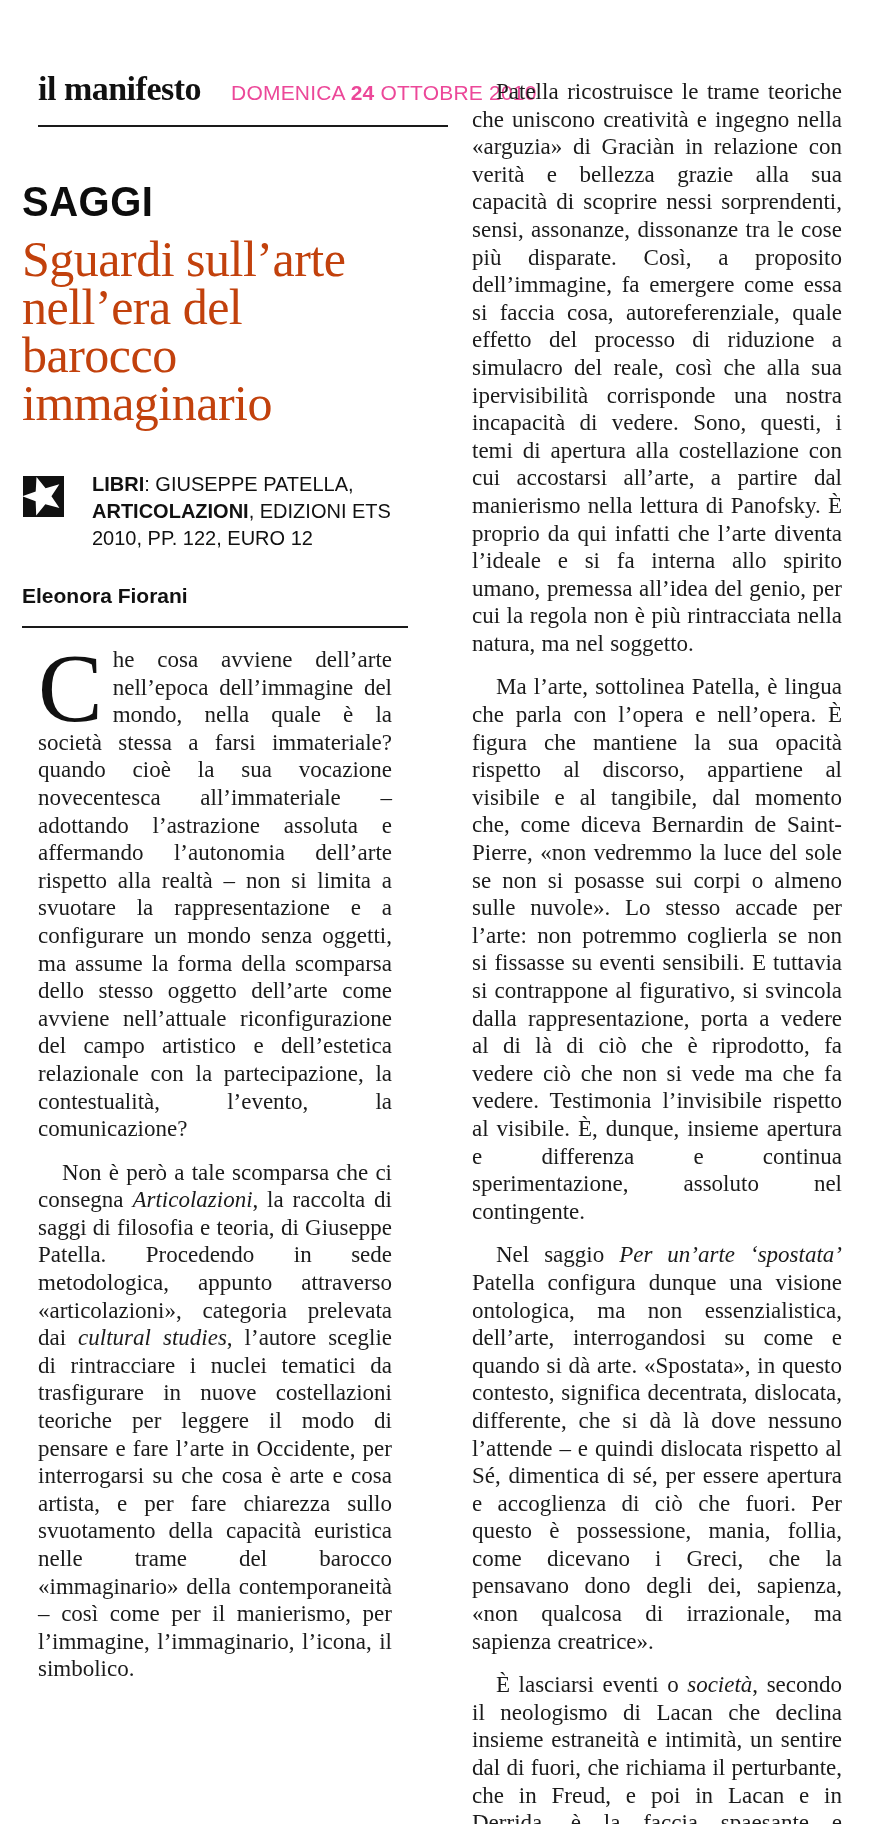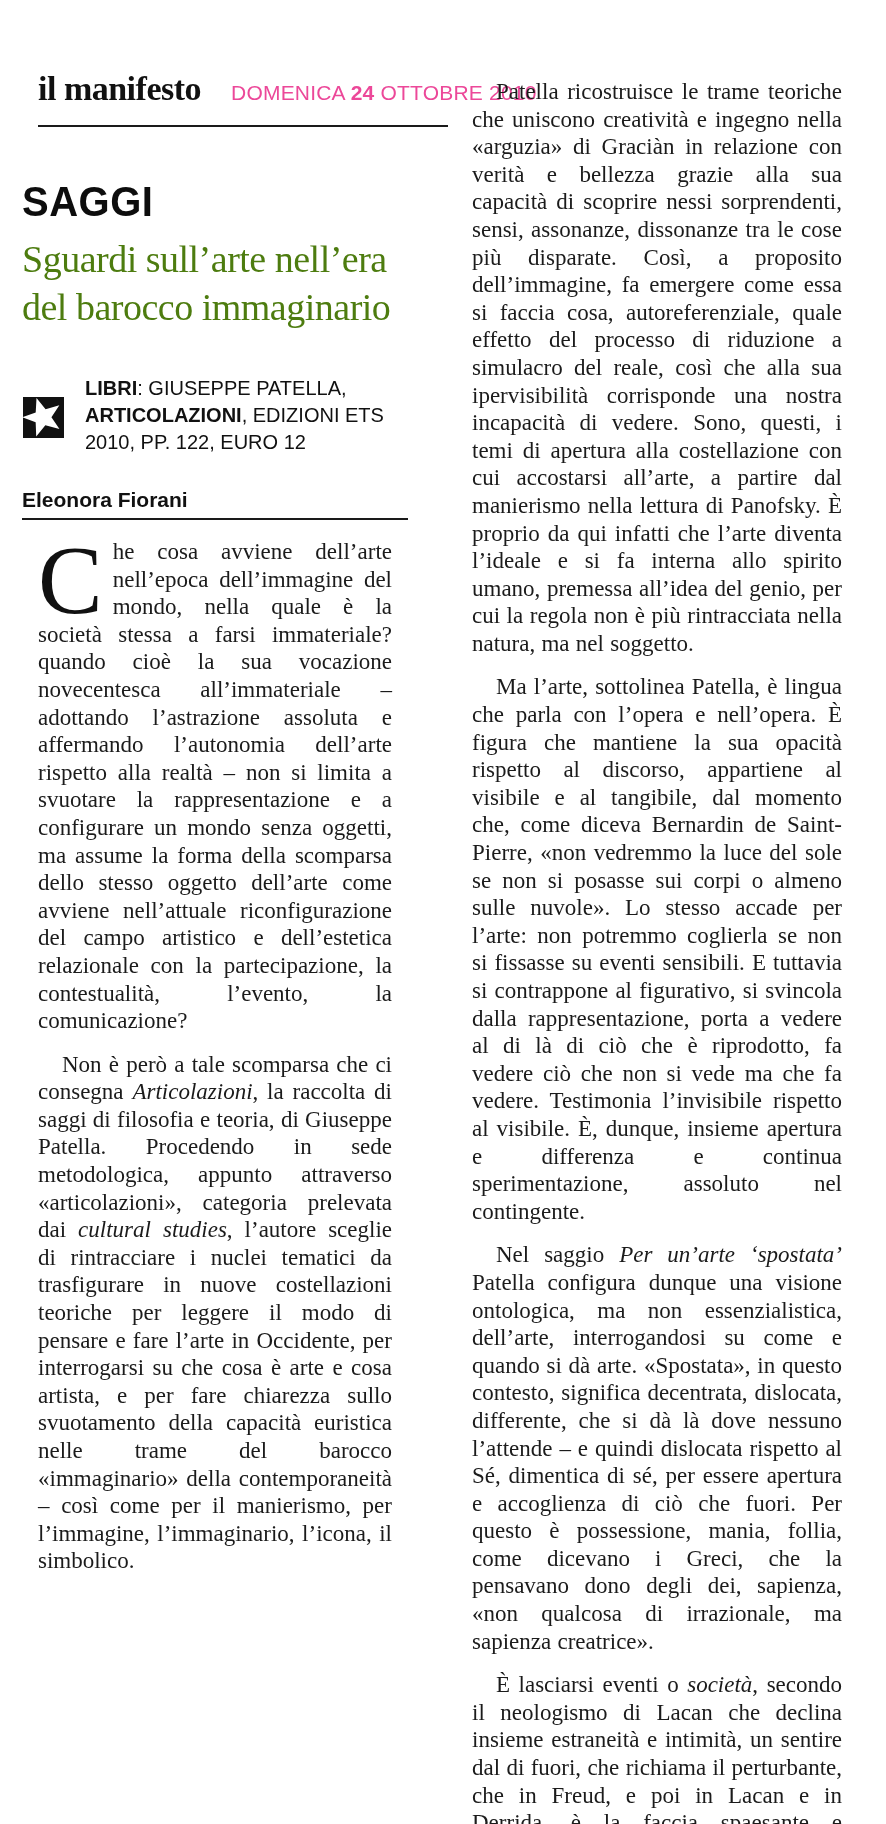--- a/index.html
+++ b/index.html
@@ -31,35 +31,35 @@
   .right-col { position: absolute; left: 456px; top: 62px; width: 402px; }
 
   .section-label {
     font-family: "Liberation Sans", sans-serif;
     font-weight: 800; font-size: 40px; color: #0d0d0d;
     letter-spacing: 0.5px; margin-top: 22px;
     transform: scaleY(1.05); transform-origin: left top;
   }
   .headline {
     font-family: "Liberation Serif", serif;
-    font-size: 38px; line-height: 48px; font-weight: 400;
-    letter-spacing: -0.5px; color: #4d7c0f;
+    font-size: 50px; line-height: 48px; font-weight: 400;
+    letter-spacing: -0.5px; color: #c2410c;
     margin-top: 12px;
   }
   .book-ref {
-    margin-top: 44px; display: flex; gap: 16px; align-items: center;
+    margin-top: 44px; display: flex; gap: 23px; align-items: flex-start;
     font-family: "Liberation Sans", sans-serif;
     font-size: 20px; line-height: 27px; color: #111;
   }
   .book-ref .star-box { flex: 0 0 auto; width: 47px; height: 47px; }
   .byline {
     margin-top: 32px;
     font-family: "Liberation Sans", sans-serif;
     font-weight: bold; font-size: 21px; color: #111;
-    border-bottom: 2px solid #1a1a1a; padding-bottom: 6px;
+    border-bottom: 2px solid #1a1a1a; padding-bottom: 18px;
   }
   .body-text { margin-top: 18px; }
   .body-text p, .right-col p {
     margin: 16px; padding: 0;
     font-size: 23px; line-height: 27.6px;
     text-align: justify; text-indent: 24px;
     hyphens: auto; -webkit-hyphens: auto;
     word-spacing: 0.5px;
   }
   p.no-indent { text-indent: 0; }

